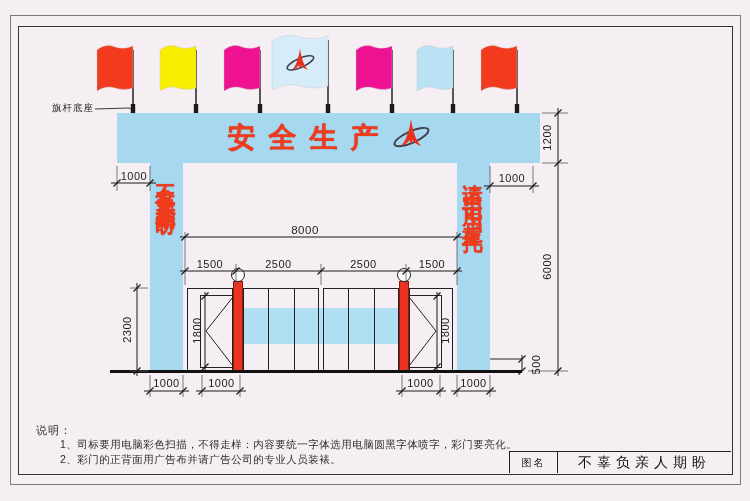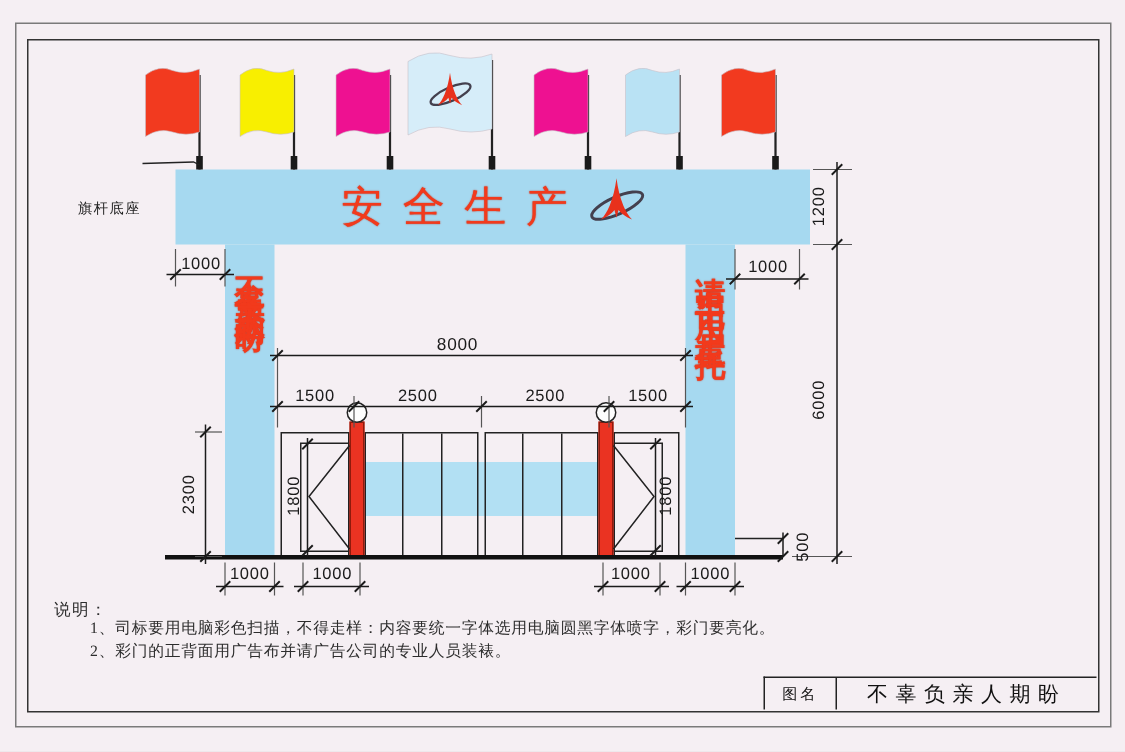--- a/index.html
+++ b/index.html
@@ -3,35 +3,35 @@
 <meta charset="utf-8">
 <style>
   html,body{margin:0;padding:0;background:#e8e4e8;}
   #paper{position:relative;width:750px;height:501px;background:#f5eff3;overflow:hidden;
          font-family:"Liberation Sans","DejaVu Sans",sans-serif;}
   .abs{position:absolute;}
   .b-outer{left:10px;top:15px;width:729px;height:468px;border:1px solid #7a7a7a;}
   .b-inner{left:18px;top:26px;width:713px;height:447px;border:1.5px solid #333;}
   .blue{background:#a6d9f0;}
   .banner{left:117px;top:113px;width:423px;height:50px;display:flex;align-items:center;justify-content:center;}
-  .banner-text{font-size:28px;font-weight:400;color:#f23a1c;letter-spacing:13px;white-space:nowrap;
+  .banner-text{font-size:28px;font-weight:700;color:#f23a1c;letter-spacing:13px;white-space:nowrap;
                text-shadow:0 0 1px #c02810;}
   .vcol{width:33px;height:209px;top:163px;display:flex;justify-content:center;}
   .vtext{writing-mode:vertical-rl;text-orientation:upright;font-size:20px;font-weight:700;
          color:#f23a1c;letter-spacing:5px;margin-top:6px;text-shadow:0 0 1px #c02810;}
   .frame{border:1.5px solid #222;box-sizing:border-box;background:transparent;}
   .thin{border:1px solid #222;box-sizing:border-box;}
   .post{width:10px;height:91px;top:281px;background:#ea3322;border:1px solid #8f1a0c;box-sizing:border-box;}
   .ball{width:14px;height:14px;top:268px;border-radius:50%;background:#fdfdfd;border:1.3px solid #222;box-sizing:border-box;}
   .mullion{width:1px;top:289px;height:82px;background:#222;}
   .dim{position:absolute;font:11px "Liberation Sans","DejaVu Sans",sans-serif;color:#1b1b1b;
        text-align:center;letter-spacing:.5px;height:13px;line-height:13px;}
   .dim.v{transform:rotate(-90deg);}
-  .lbl{position:absolute;font:9.5px "Liberation Serif","DejaVu Serif",serif;color:#222;letter-spacing:1px;margin-top:31px;}
-  .notes{position:absolute;font-family:Liberation Serif, serif;color:#2d2d2d;}
+  .lbl{position:absolute;font:9.5px "Liberation Serif","DejaVu Serif",serif;color:#222;letter-spacing:1px;}
+  .notes{position:absolute;font-family:Liberation Sans, sans-serif;color:#2d2d2d;margin-top:24px;}
   .notes-h{left:36px;top:399px;font-size:11px;letter-spacing:1px;}
   .notes-body{left:60px;top:413px;font-size:10.5px;line-height:14.5px;letter-spacing:.5px;white-space:nowrap;}
   .tblock{left:509px;top:451px;width:222px;height:22px;border-top:1.5px solid #222;border-left:1.5px solid #222;
           box-sizing:border-box;display:flex;font-family:"Liberation Serif","DejaVu Serif",serif;color:#111;}
   .tb-label{width:48px;border-right:1.5px solid #222;box-sizing:border-box;display:flex;align-items:center;
             justify-content:center;font-size:10px;letter-spacing:2px;}
   .tb-value{flex:1;display:flex;align-items:center;justify-content:center;font-size:14px;letter-spacing:5px;}
   svg.overlay{position:absolute;left:0;top:0;pointer-events:none;}
 </style>
 </head>

